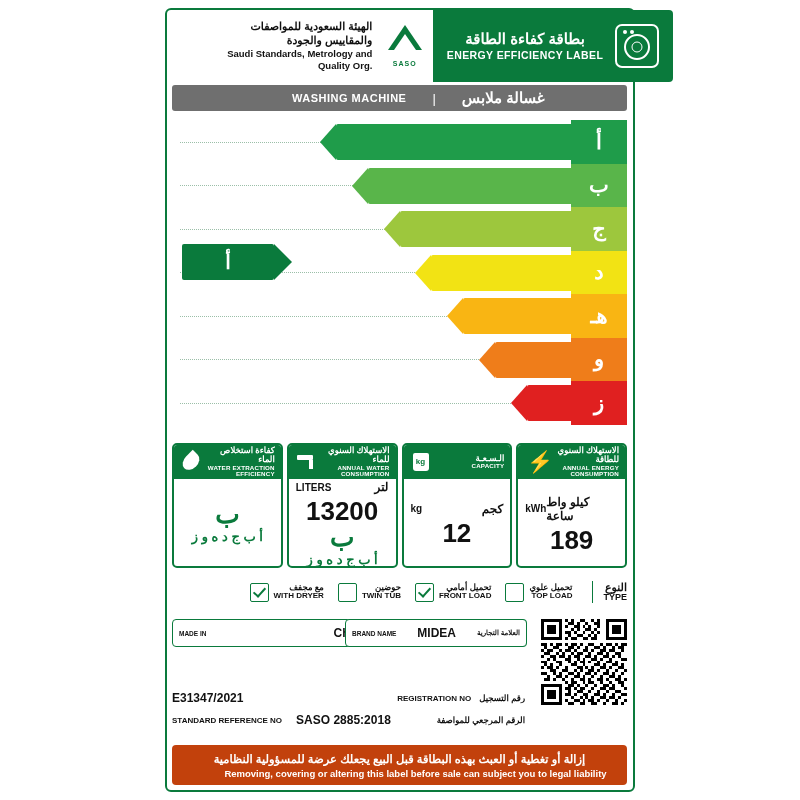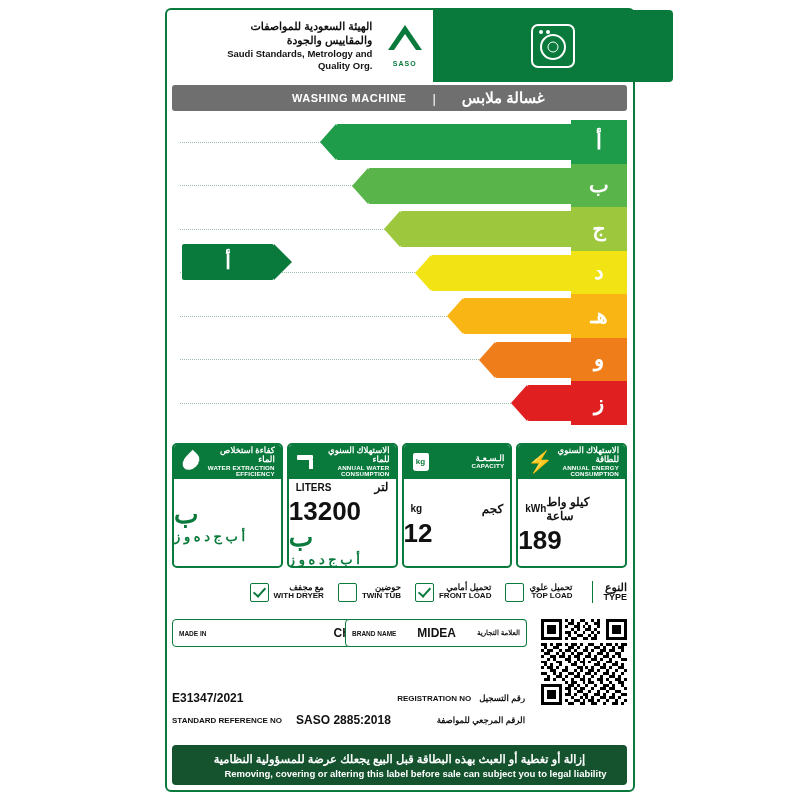--- a/index.html
+++ b/index.html
@@ -48,21 +48,21 @@
   .selbox .sbl{position:absolute;left:0;top:0;width:92px;height:36px;display:flex;align-items:center;justify-content:center;color:#fff;font-size:20px;font-weight:bold;}
 
   
   .metrics{position:absolute;left:172px;top:443px;width:455px;height:125px;display:flex;gap:4px;}
   .metric{flex:1;border:2px solid #0a7a3c;border-radius:5px;position:relative;overflow:hidden;background:#fff;}
   .m-head{background:#0a7a3c;color:#fff;height:34px;display:flex;align-items:center;justify-content:space-between;padding:0 6px;box-sizing:border-box;}
   .m-head-txt{text-align:right;line-height:1.1;flex:1;}
   .m-ar{font-size:8.5px;font-weight:bold;direction:rtl;display:block;}
   .m-en{font-size:6.2px;font-weight:bold;display:block;letter-spacing:.2px;}
   .m-ico{width:22px;height:24px;flex:0 0 22px;position:relative;}
-  .m-body{height:87px;display:flex;flex-direction:column;align-items:flex-start;justify-content:center;}
+  .m-body{height:87px;display:flex;flex-direction:column;align-items:center;justify-content:center;}
   .m-units{width:100%;display:flex;align-items:center;justify-content:space-between;padding:2px 7px 0;box-sizing:border-box;font-size:10px;font-weight:bold;color:#111;}
   .m-units .ar{font-size:12px;}
   .m-val{font-size:26px;font-weight:bold;color:#111;line-height:1;margin-top:4px;}
   .m-grade{font-size:26px;font-weight:bold;color:#0a7a3c;line-height:1;}
   .m-grades-row{font-size:13px;font-weight:bold;color:#0a7a3c;letter-spacing:3px;direction:rtl;margin-top:2px;}
 
   
   .drop{position:absolute;left:4px;top:2px;width:14px;height:19px;background:#fff;border-radius:0 50% 50% 50%;transform:rotate(45deg);}
   .tap{position:absolute;left:2px;top:5px;width:16px;height:5px;background:#fff;border-radius:1px;}
   .tap:after{content:"";position:absolute;left:12px;top:5px;width:4px;height:9px;background:#fff;}
@@ -88,21 +88,21 @@
   .ib .lbl-en{font-size:6.5px;font-weight:bold;color:#111;padding-left:6px;white-space:nowrap;}
   .ib .lbl-ar{font-size:7px;font-weight:bold;color:#111;padding-right:6px;direction:rtl;white-space:nowrap;}
   .ib .val{flex:1;text-align:center;font-size:12px;font-weight:bold;color:#111;}
   .qr{position:absolute;right:0;top:2px;width:86px;height:86px;}
   .line-row{position:absolute;display:flex;align-items:center;justify-content:flex-end;width:100%;}
   .lr-ar{font-size:8.5px;font-weight:bold;direction:rtl;color:#111;margin-right:2px;}
   .lr-en{font-size:8px;font-weight:bold;color:#111;}
   .lr-val{font-size:12px;font-weight:bold;color:#111;}
 
   
-  .footer{position:absolute;left:172px;top:745px;width:455px;height:40px;background:#14532d;border-radius:4px;color:#fff;display:flex;flex-direction:column;align-items:center;justify-content:center;}
+  .footer{position:absolute;left:172px;top:745px;width:455px;height:40px;background:#c2410c;border-radius:4px;color:#fff;display:flex;flex-direction:column;align-items:center;justify-content:center;}
   .f-ar{font-size:11.5px;font-weight:bold;direction:rtl;}
   .f-en{font-size:9.5px;font-weight:bold;margin-top:2px;margin-left:32px;}
 </style>
 </head>
 <body>
 
 <div class="label">
   <div class="frame"></div>
 
   <div class="header">
@@ -113,20 +113,24 @@
       </div>
       <div class="saso-logo">
         <div class="saso-mark">
           <div class="tri"></div>
             <div class="tri2"></div>
         </div>
         <div class="saso-word">SASO</div>
       </div>
     </div>
     <div class="hdr-green">
+      <div class="hdr-green-txt">
+        <div class="eel-ar">بطاقة كفاءة الطاقة</div>
+        <div class="eel-en">ENERGY EFFICIENCY LABEL</div>
+      </div>
       <div class="wm-icon">
         <div class="k1"></div>
           <div class="k2"></div>
           <div class="drum"></div>
       </div>
     </div>
   </div>
 
   <div class="prodbar">
     <div class="pb-en">WASHING MACHINE</div>

